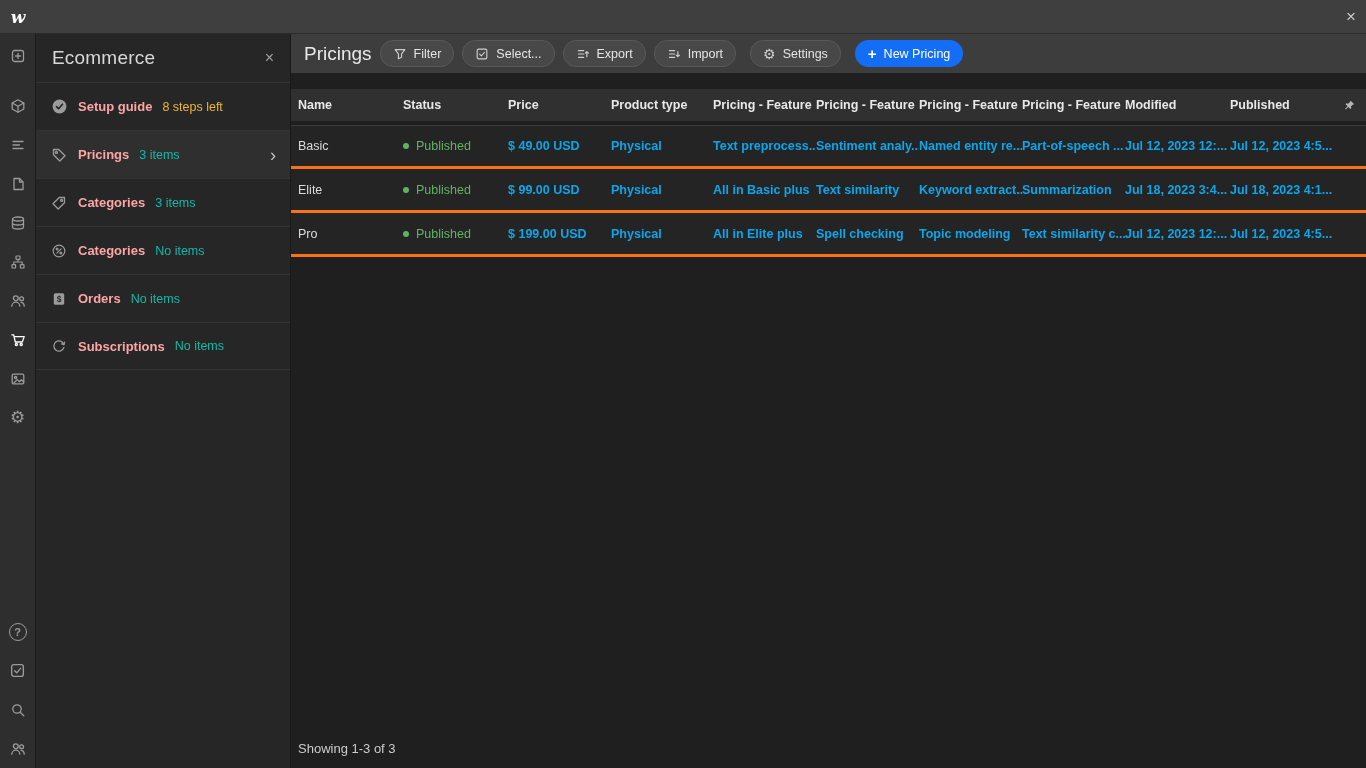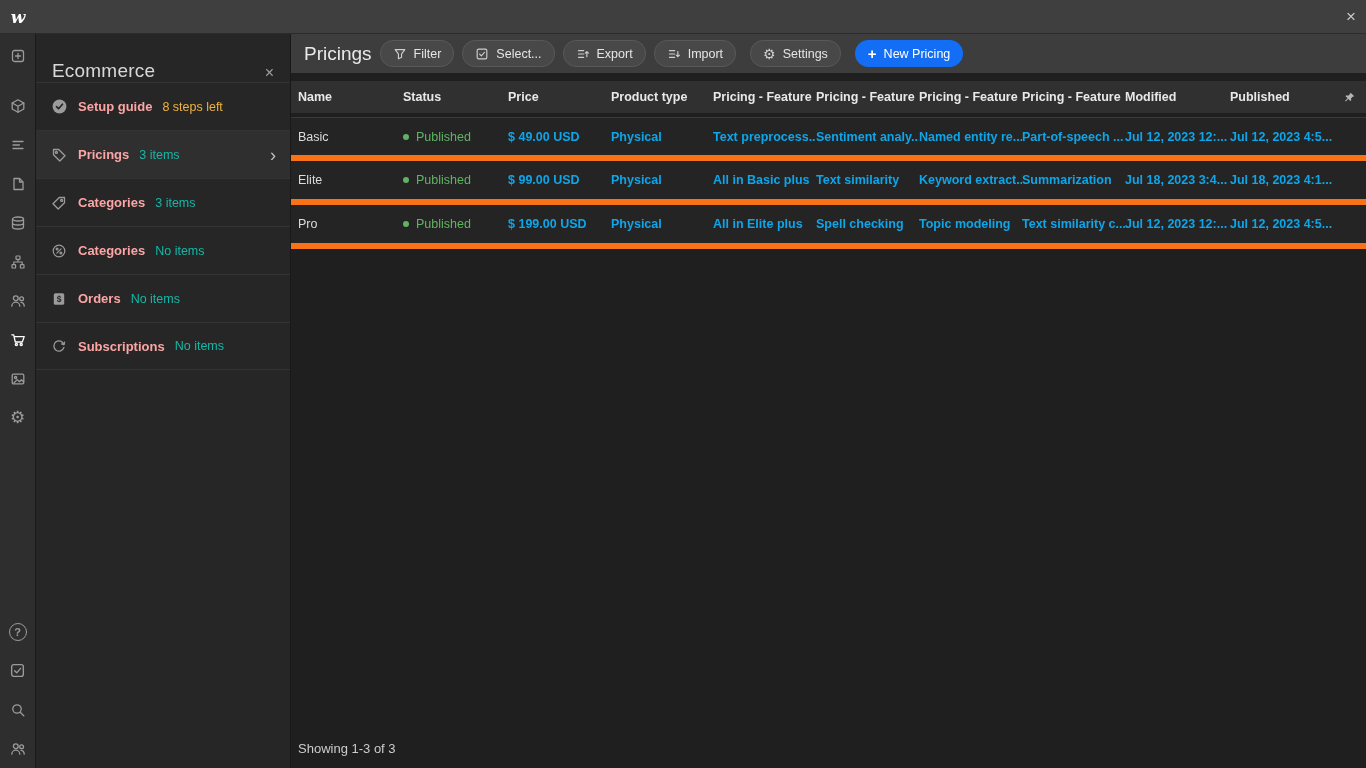--- a/index.html
+++ b/index.html
@@ -23,21 +23,21 @@
   .rail-icon.first { height:44px; margin-bottom:8px; }
   .rail-icon.active { color:#ffffff; }
   .rail-spacer { flex:1; }
   .glyph-gear { font-size:17px; line-height:1; }
   .help-circle { width:18px; height:18px; border:1.5px solid currentColor; border-radius:50%;
     display:flex; align-items:center; justify-content:center; font-size:11px; font-weight:bold; }
 
   
   .sidebar { position:absolute; top:34px; left:36px; width:255px; height:734px;
     background:#262626; border-right:1px solid #191919; }
-  .sidebar-header { height:48px; display:flex; align-items:flex-end; justify-content:space-between;
+  .sidebar-header { height:48px; display:flex; align-items:center; justify-content:space-between;
     padding:0 16px; }
   .sidebar-title { color:#d8d8d8; font-size:19px; font-weight:500; letter-spacing:.2px; }
   .sidebar-close { color:#a0a0a0; font-size:16px; cursor:pointer; }
   .nav-item { height:48px; display:flex; align-items:center; gap:10px; padding:0 14px;
     border-top:1px solid #333333; cursor:pointer; }
   .nav-item:last-child { border-bottom:1px solid #333333; }
   .nav-item.active { background:#2f2f2f; }
   .nav-icon { width:18px; height:18px; display:flex; align-items:center; justify-content:center;
     color:#9b9b9b; flex:0 0 auto; }
   .nav-label { color:#fca5a5; font-size:13px; font-weight:700; white-space:nowrap; }
@@ -60,25 +60,25 @@
     font-size:12.5px; font-weight:500; cursor:pointer; font-family:"Liberation Sans", sans-serif; white-space:nowrap; }
   .btn .bi { display:flex; color:#cfcfcf; }
   .btn.gap { margin-left:14px; }
   .btn.primary { background:#146ef5; border-color:#146ef5; color:#ffffff; }
   .btn.primary .plus { font-size:15px; font-weight:700; line-height:1; }
 
   
   .grid { display:grid;
     grid-template-columns:105px 105px 103px 102px 103px 103px 103px 103px 105px 102px 1fr;
     align-items:center; padding-left:7px; }
-  .thead { height:32px; margin-top:8px; background:#303030; }
+  .thead { height:32px; margin-top:16px; background:#303030; }
   .th { color:#e8e8e8; font-size:12.5px; font-weight:700; white-space:nowrap; overflow:hidden; cursor:pointer; }
   .th-pin { display:flex; justify-content:flex-end; padding-right:10px; color:#b5b5b5; }
   .rows { margin-top:4px; }
-  .row { height:44px; background:#242424; border-bottom:6px solid #f97316; cursor:pointer; }
+  .row { height:44px; background:#242424; border-bottom:3px solid #f97316; cursor:pointer; }
   .row:first-child { border-top:1px solid #3a3a3a; }
   .td { font-size:12.5px; color:#0ea5e9; font-weight:700; white-space:nowrap; overflow:hidden; padding-right:6px; }
   .td.plain { font-weight:400; color:#dcdcdc; }
   .td.status { display:flex; align-items:center; gap:7px; font-weight:400; color:#61b363; }
   .dot { width:6px; height:6px; border-radius:50%; background:#61b363; flex:0 0 auto; }
   .footer { position:absolute; left:7px; bottom:12px; color:#cccccc; font-size:13px; }
 
   svg { display:block; }
 </style>
 </head>

